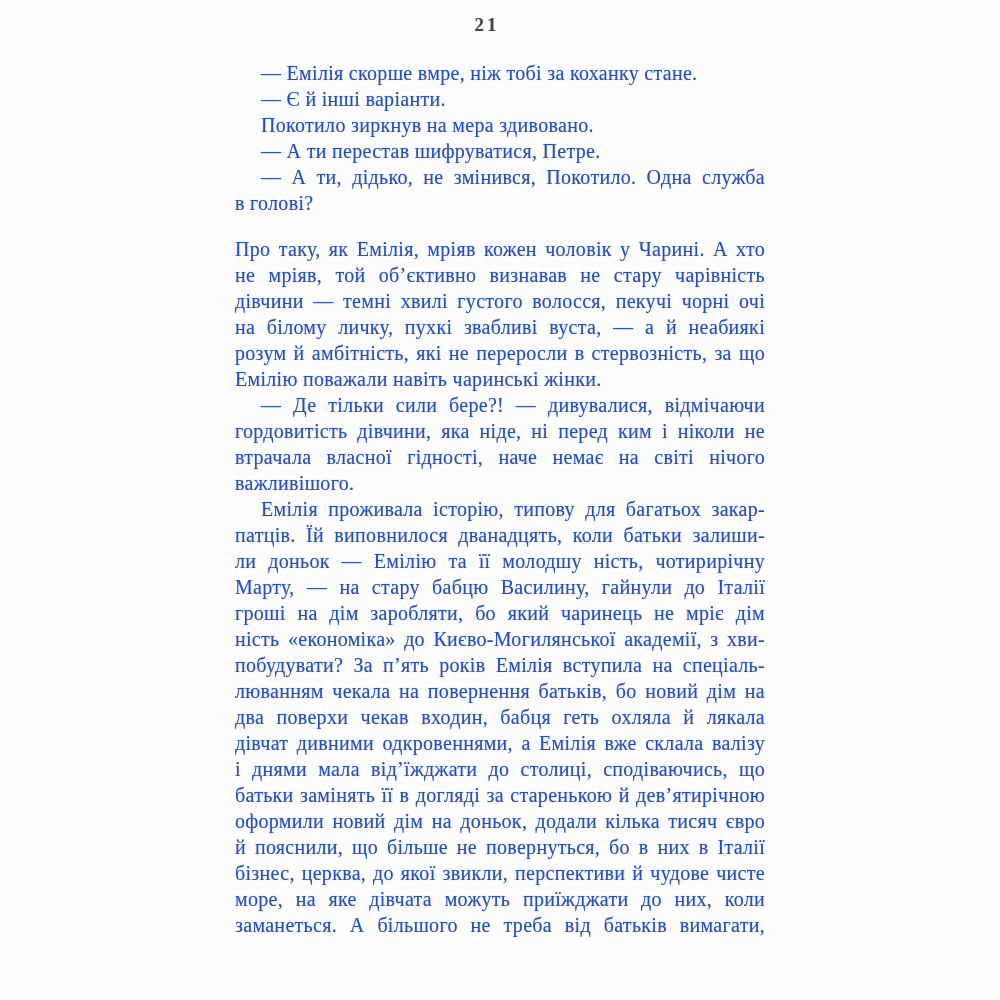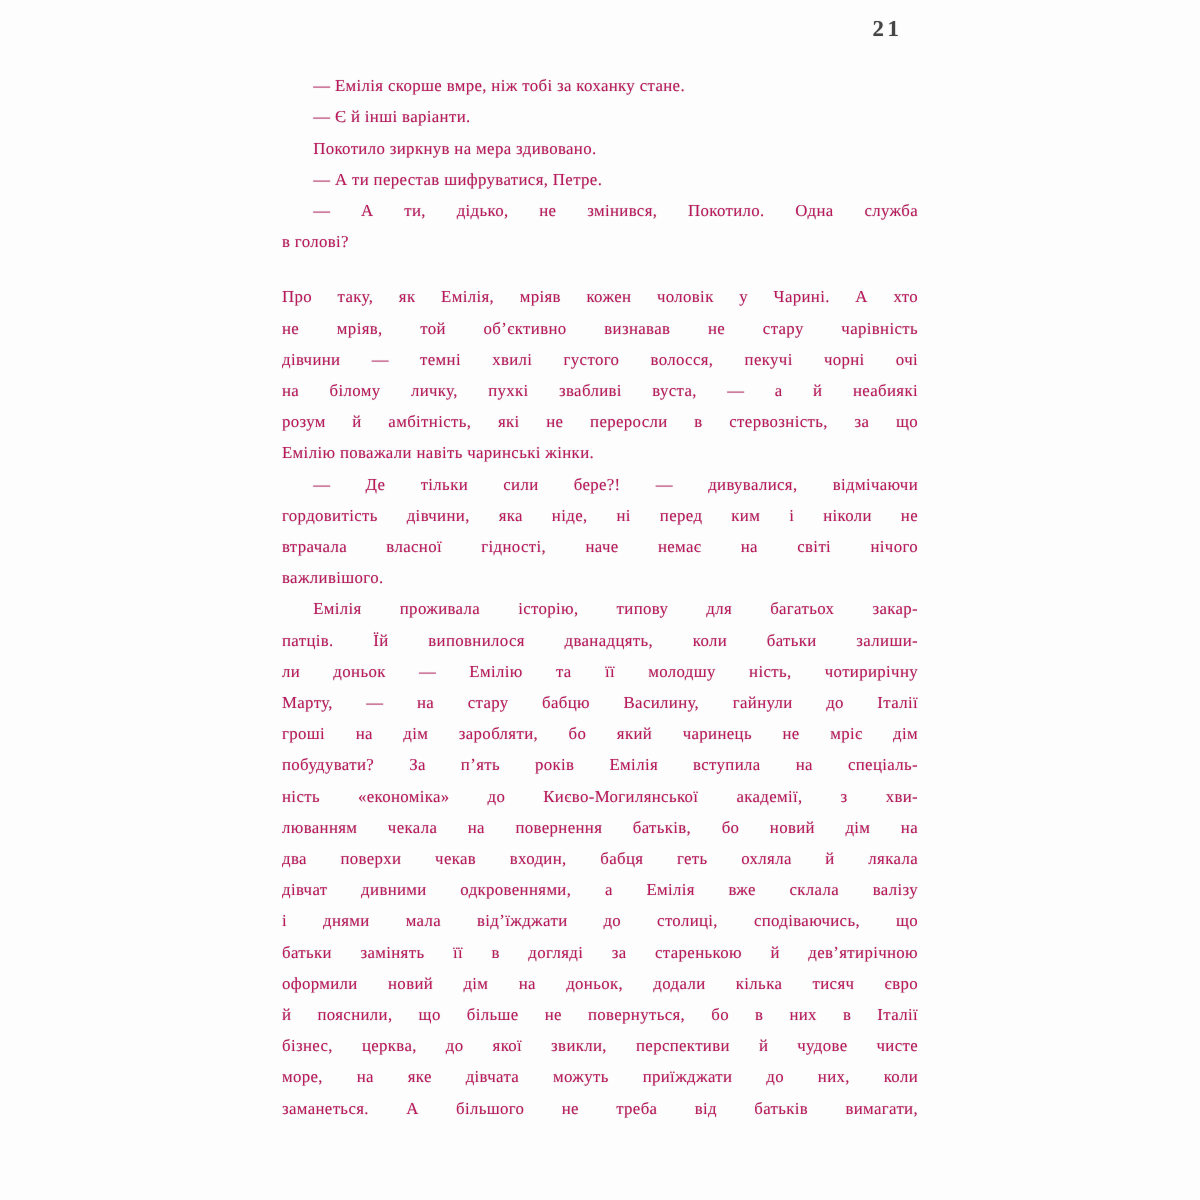--- a/index.html
+++ b/index.html
@@ -17,35 +17,35 @@
   .page {
     position: absolute;
     inset: 0;
     background: #fdfdfd;
   }
   .page-number {
     position: absolute;
     top: 14px;
     left: 222px;
     width: 530px;
-    text-align: right;
+    text-align: center;
     font-size: 19px;
     font-weight: bold;
     letter-spacing: 3px;
     color: #454545;
     text-shadow: 0 0 1px rgba(70,70,70,0.35);
   }
   .text-column {
     position: absolute;
     top: 60px;
     left: 235px;
     width: 530px;
-    font-size: 14px;
+    font-size: 20px;
     line-height: 26px;
-    color: #be185d;
+    color: #1d4ed8;
     letter-spacing: 0.3px;
     text-shadow: 0 0 1px rgba(60,60,60,0.35);
   }
   .paragraph {
     margin: 0;
     padding: 0;
   }
   .paragraph.gap {
     margin-top: 20px;
   }
@@ -98,22 +98,22 @@
         <div class="line">гордовитість дівчини, яка ніде, ні перед ким і ніколи не</div>
         <div class="line">втрачала власної гідності, наче немає на світі нічого</div>
         <div class="line last">важливішого.</div>
       </div>
       <div class="paragraph">
         <div class="line indent">Емілія проживала історію, типову для багатьох закар-</div>
         <div class="line">патців. Їй виповнилося дванадцять, коли батьки залиши-</div>
         <div class="line">ли доньок — Емілію та її молодшу ність, чотирирічну</div>
         <div class="line">Марту, — на стару бабцю Василину, гайнули до Італії</div>
         <div class="line">гроші на дім заробляти, бо який чаринець не мріє дім</div>
+        <div class="line">ність «економіка» до Києво-Могилянської академії, з хви-</div>
         <div class="line">побудувати? За п’ять років Емілія вступила на спеціаль-</div>
-        <div class="line">ність «економіка» до Києво-Могилянської академії, з хви-</div>
         <div class="line">люванням чекала на повернення батьків, бо новий дім на</div>
         <div class="line">два поверхи чекав входин, бабця геть охляла й лякала</div>
         <div class="line">дівчат дивними одкровеннями, а Емілія вже склала валізу</div>
         <div class="line">і днями мала від’їжджати до столиці, сподіваючись, що</div>
         <div class="line">батьки замінять її в догляді за старенькою й дев’ятирічною</div>
         <div class="line">оформили новий дім на доньок, додали кілька тисяч євро</div>
         <div class="line">й пояснили, що більше не повернуться, бо в них в Італії</div>
         <div class="line">бізнес, церква, до якої звикли, перспективи й чудове чисте</div>
         <div class="line">море, на яке дівчата можуть приїжджати до них, коли</div>
         <div class="line">заманеться. А більшого не треба від батьків вимагати,</div>

